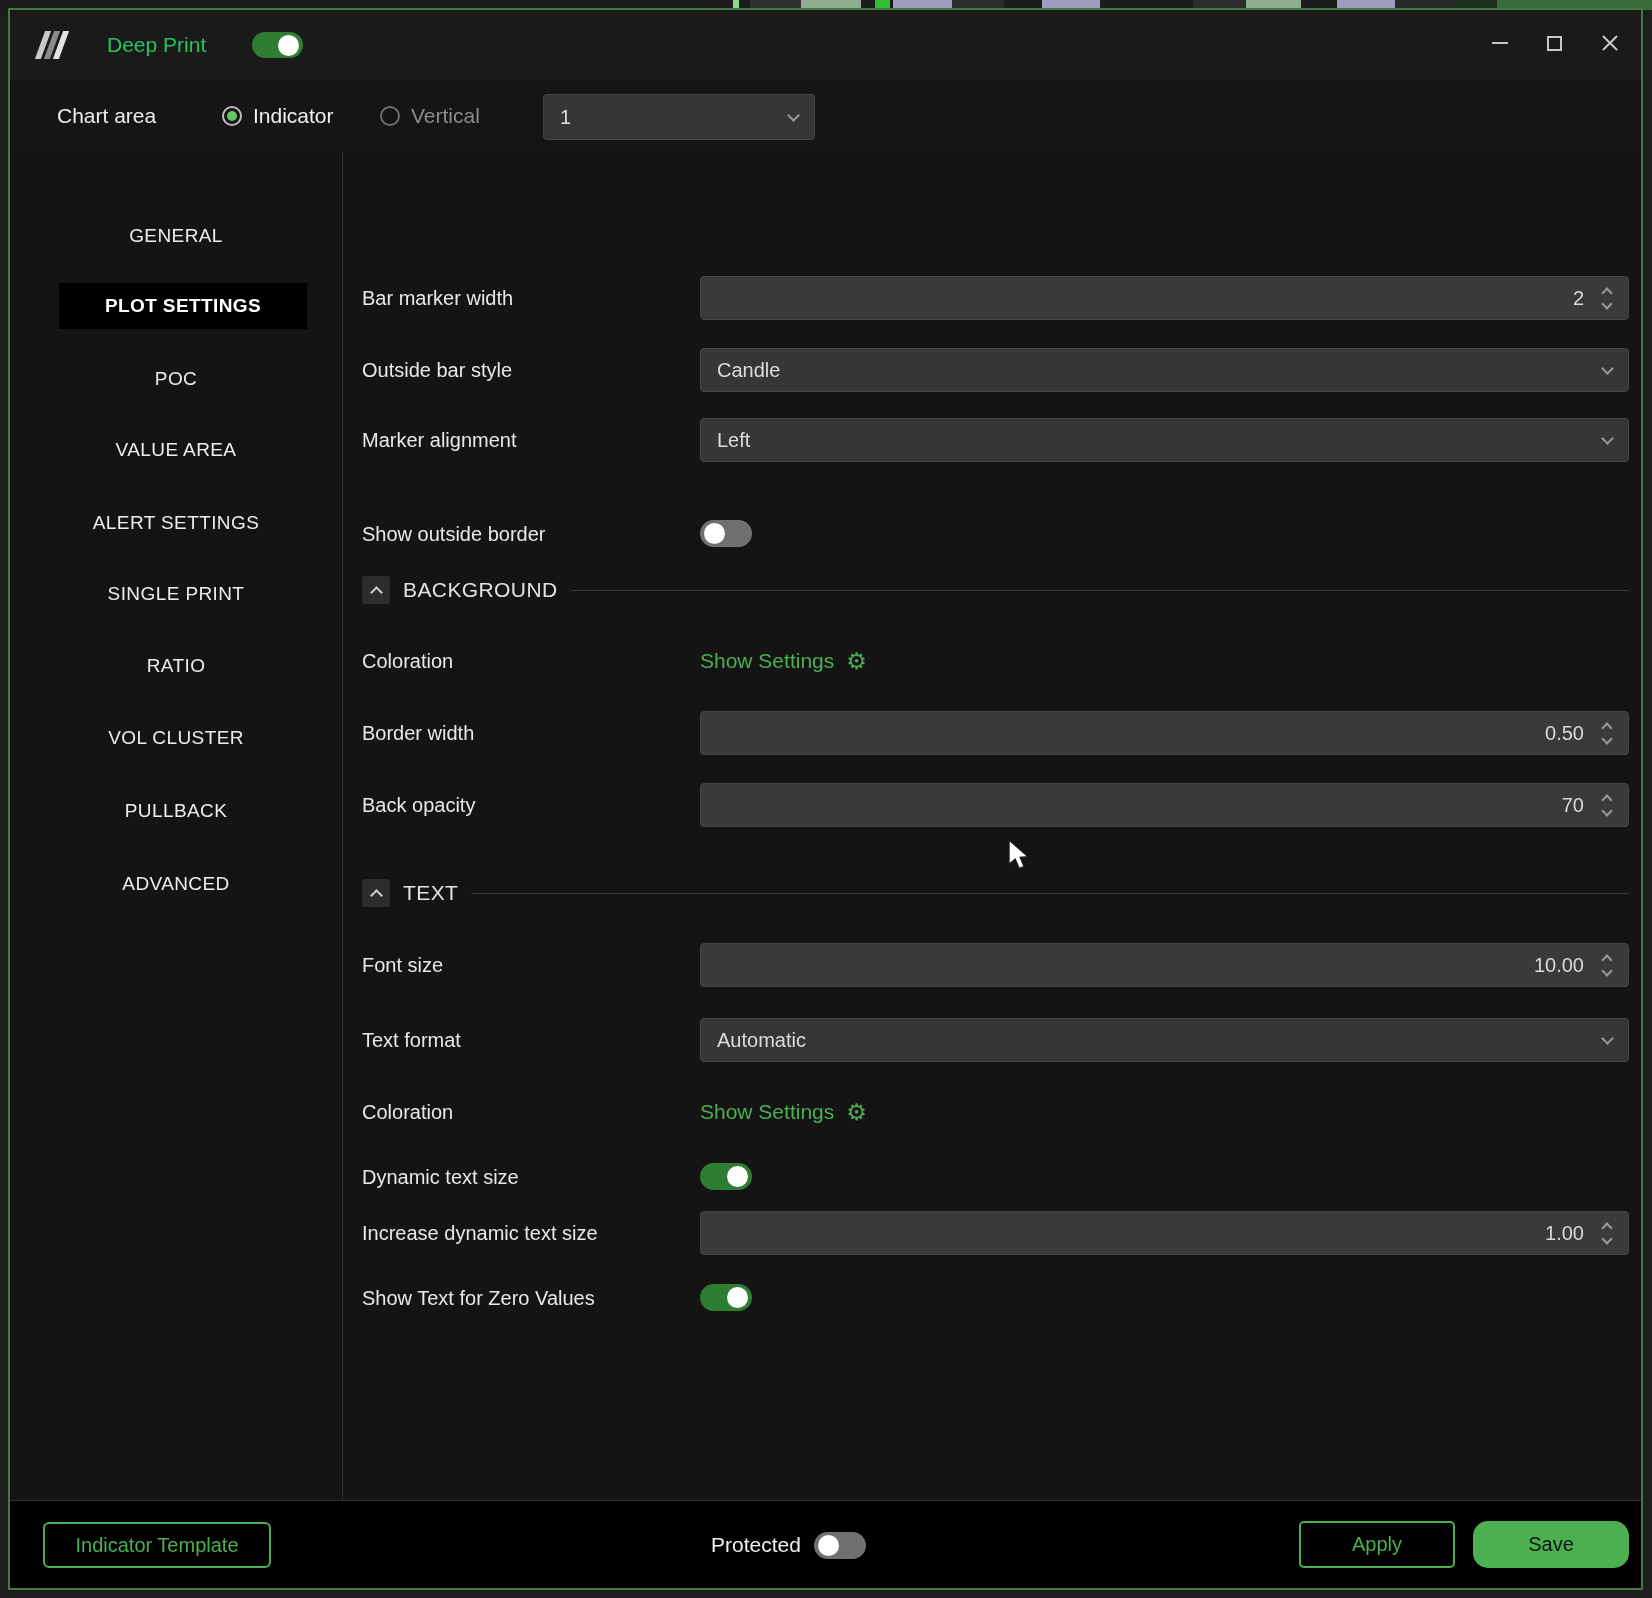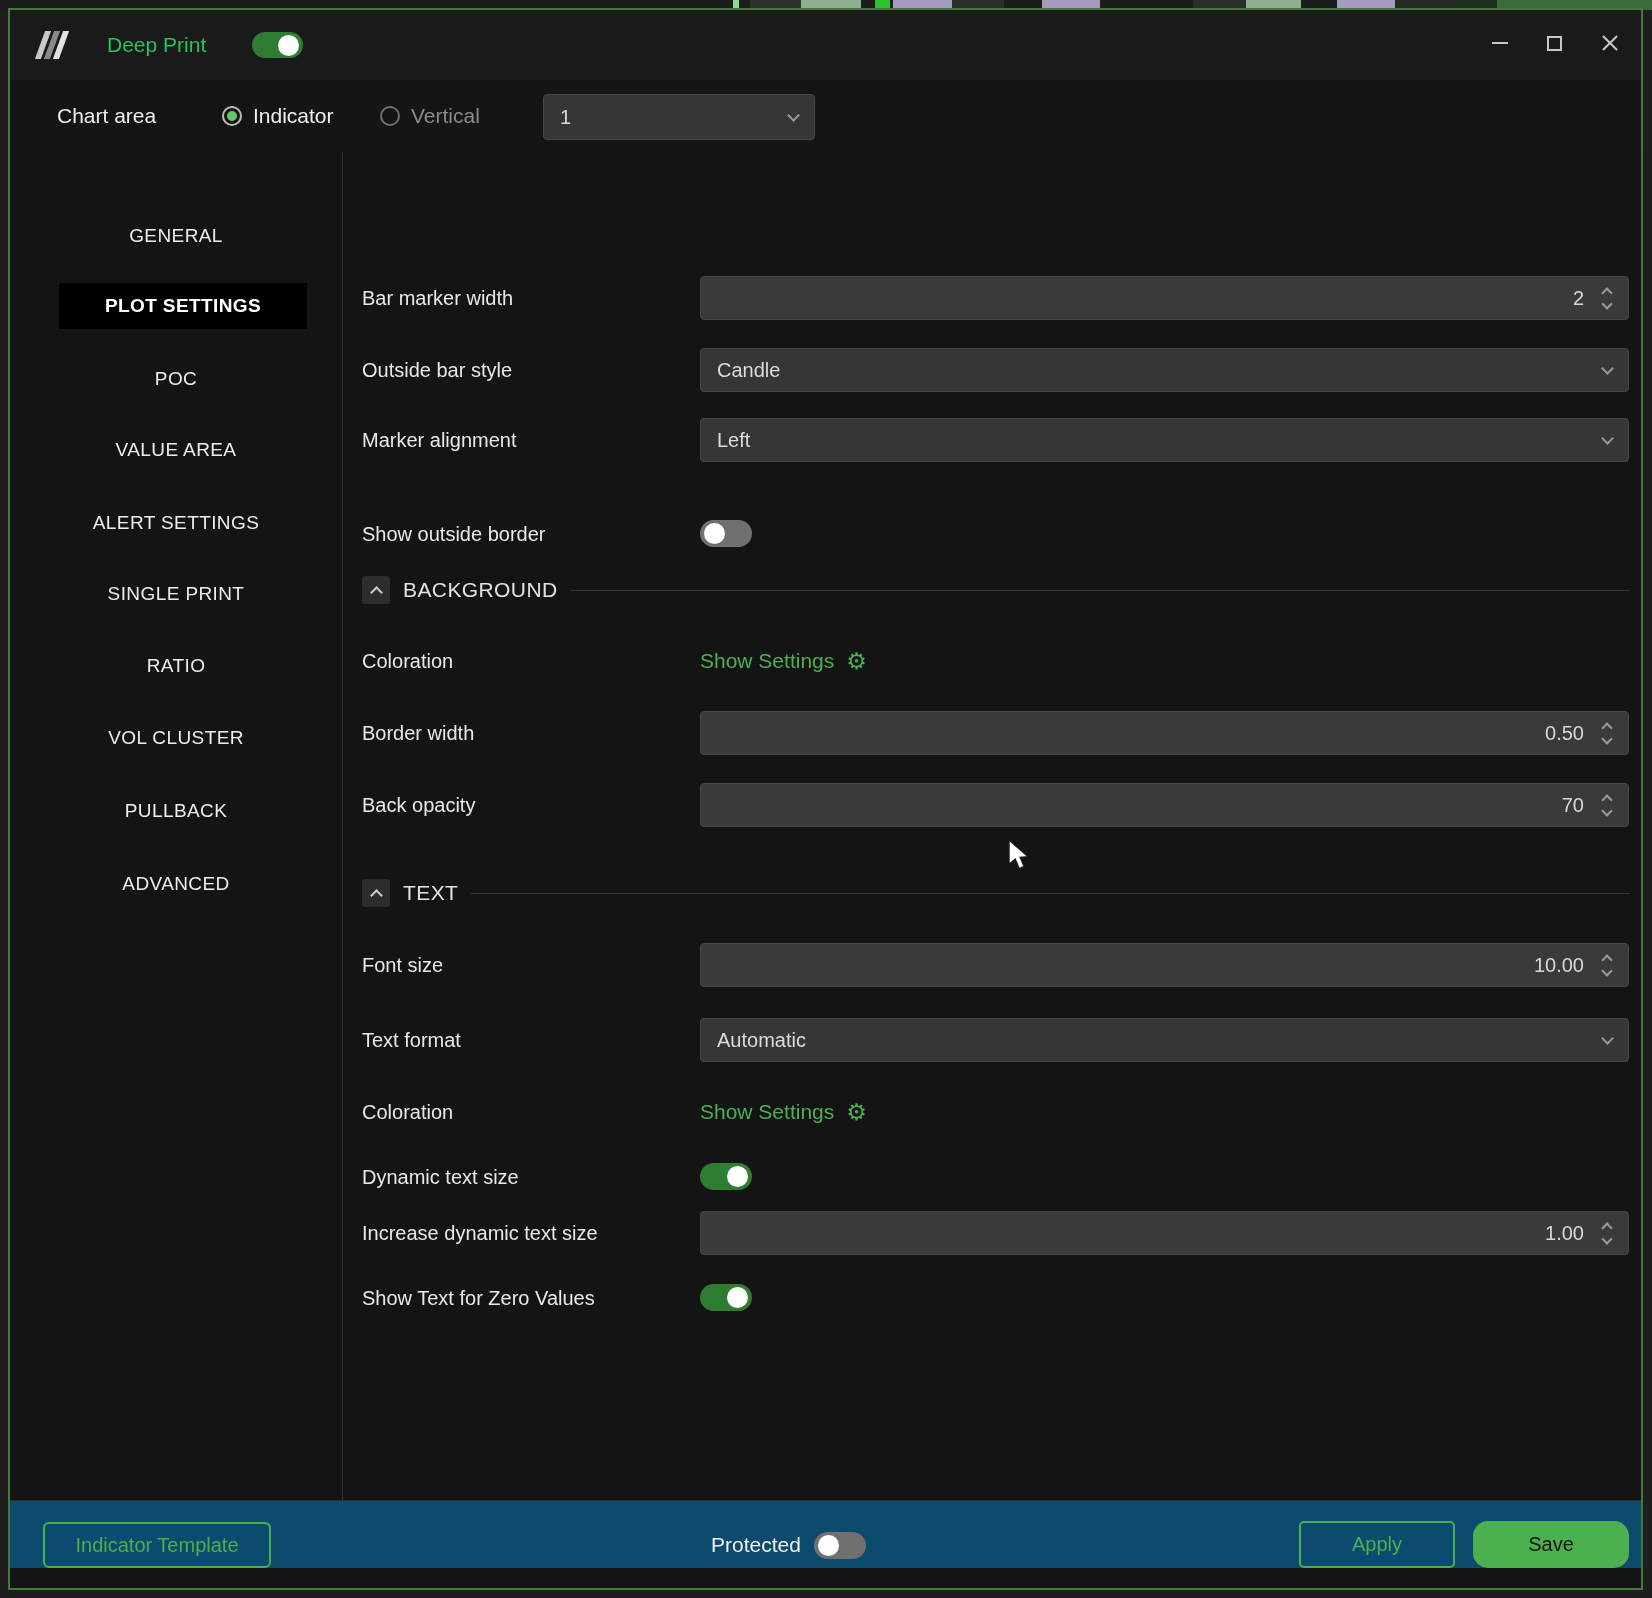--- a/index.html
+++ b/index.html
@@ -61,21 +61,21 @@
   .numfield .nval{color:#d8d8d8;font-size:20px;}
   .spinner{display:flex;flex-direction:column;gap:3px;align-items:center;width:22px;cursor:pointer;}
   .spin-up{width:8px;height:8px;border-left:2px solid #9a9a9a;border-top:2px solid #9a9a9a;transform:rotate(45deg);}
   .spin-dn{width:8px;height:8px;border-right:2px solid #9a9a9a;border-bottom:2px solid #9a9a9a;transform:rotate(45deg);}
   .ctrl-dd{position:absolute;left:338px;right:0;height:44px;}
   .linkrow{position:absolute;left:338px;top:0;height:28px;display:flex;align-items:center;gap:12px;cursor:pointer;}
   .linkrow .ltext{color:#4caf50;font-size:21px;}
   .gear{color:#4caf50;font-size:23px;line-height:1;font-family:"DejaVu Sans",sans-serif;}
   .ctrl-toggle{position:absolute;left:338px;top:0;}
   
-  .footer{position:absolute;left:0;right:0;top:1490px;height:68px;background:#0c4a6e;border-top:1px solid #2f2f2f;}
+  .footer{position:absolute;left:0;right:0;top:1490px;height:88px;background:#000000;border-top:1px solid #2f2f2f;}
   .tmpl-btn{position:absolute;left:33px;top:21px;width:228px;height:46px;background:transparent;border:2px solid #4caf50;border-radius:6px;color:#4caf50;font-size:20px;cursor:pointer;}
   .protected{position:absolute;left:701px;top:21px;height:46px;display:flex;align-items:center;gap:13px;}
   .protected .plabel{color:#f0f0f0;font-size:21px;}
   .apply-btn{position:absolute;left:1289px;top:20px;width:156px;height:47px;background:transparent;border:2px solid #4caf50;border-radius:5px;color:#4caf50;font-size:20px;cursor:pointer;}
   .save-btn{position:absolute;left:1463px;top:20px;width:156px;height:47px;background:#4caf50;border:none;border-radius:15px;color:#10150f;font-size:20px;cursor:pointer;}
   .cursor{position:absolute;left:1007px;top:840px;pointer-events:none;}
 </style>
 </head>
 <body>
 

